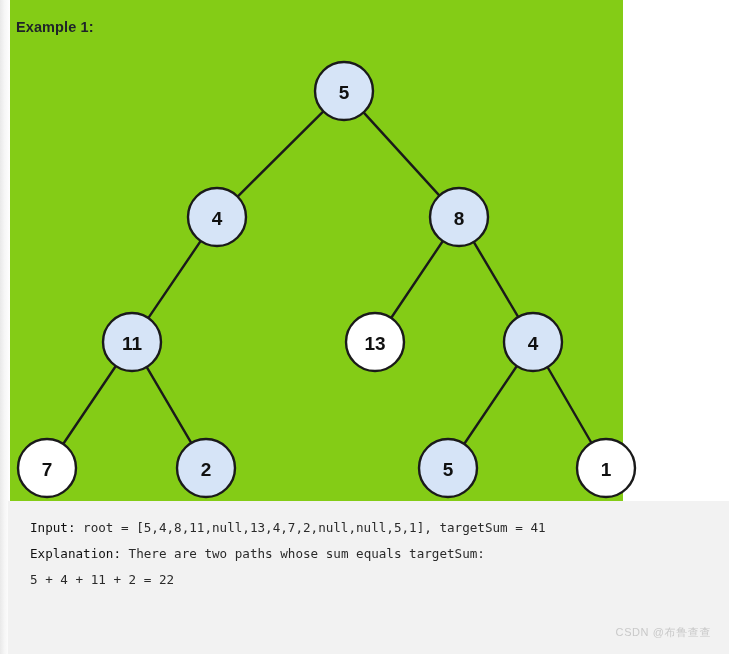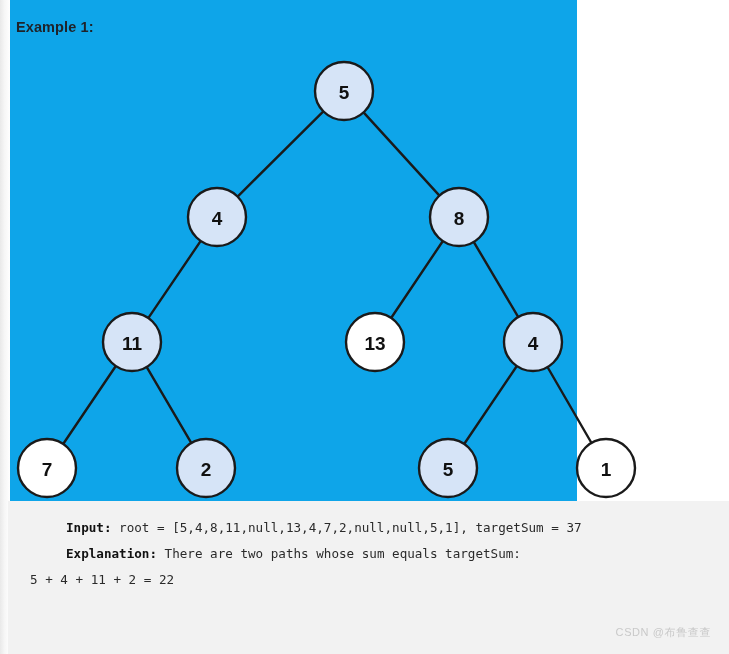--- a/index.html
+++ b/index.html
@@ -9,23 +9,23 @@
   }
   body {
     width: 729px;
     height: 654px;
     font-family: "Liberation Sans", sans-serif;
     overflow: hidden;
     position: relative;
   }
   #page {
     position: relative;
-    width: 577px;
+    width: 623px;
     height: 654px;
-    background: #0ea5e9;
+    background: #84cc16;
     box-sizing: border-box;
   }
   
   #left-shade {
     position: absolute;
     left: 0; top: 0;
     width: 10px; height: 654px;
     background: linear-gradient(to right, #e9e9e9 0%, #f6f6f6 45%, #ffffff 100%);
     pointer-events: none;
   }
@@ -79,23 +79,22 @@
     overflow: hidden;
   }
   .code-line {
     font-family: "DejaVu Sans Mono", monospace;
     font-size: 12.6px;
     line-height: 26px;
     color: #2b2b2b;
     white-space: pre;
   }
   .code-line b {
-    font-weight: bold;
+    font-weight: normal;
     color: #111111;
-    margin-left: 36px;
   }
   #watermark {
     position: absolute;
     right: 18px;
     bottom: 14px;
     font-family: "Liberation Sans", sans-serif;
     font-size: 11px;
     color: #c9c9c9;
     letter-spacing: 0.6px;
     white-space: nowrap;
@@ -163,20 +162,20 @@
           <g>
             <circle cx="606" cy="428" r="29" class="node-circle" fill="#ffffff" stroke="#1a1a1a"></circle>
             <text x="606" y="429" class="node-label">1</text>
           </g>
         </g>
     </svg>
   </div>
 
   <div id="code-block">
     <div id="code-lines">
-        <div class="code-line"><b>Input:</b><span> root = [5,4,8,11,null,13,4,7,2,null,null,5,1], targetSum = 37</span></div>
+        <div class="code-line"><b>Input:</b><span> root = [5,4,8,11,null,13,4,7,2,null,null,5,1], targetSum = 41</span></div>
         <div class="code-line"><b>Explanation:</b><span> There are two paths whose sum equals targetSum:</span></div>
         <div class="code-line"><span>5 + 4 + 11 + 2 = 22</span></div>
       </div>
     <div id="watermark">CSDN @布鲁查查</div>
   </div>
 
 </div>
 
 </body></html>

